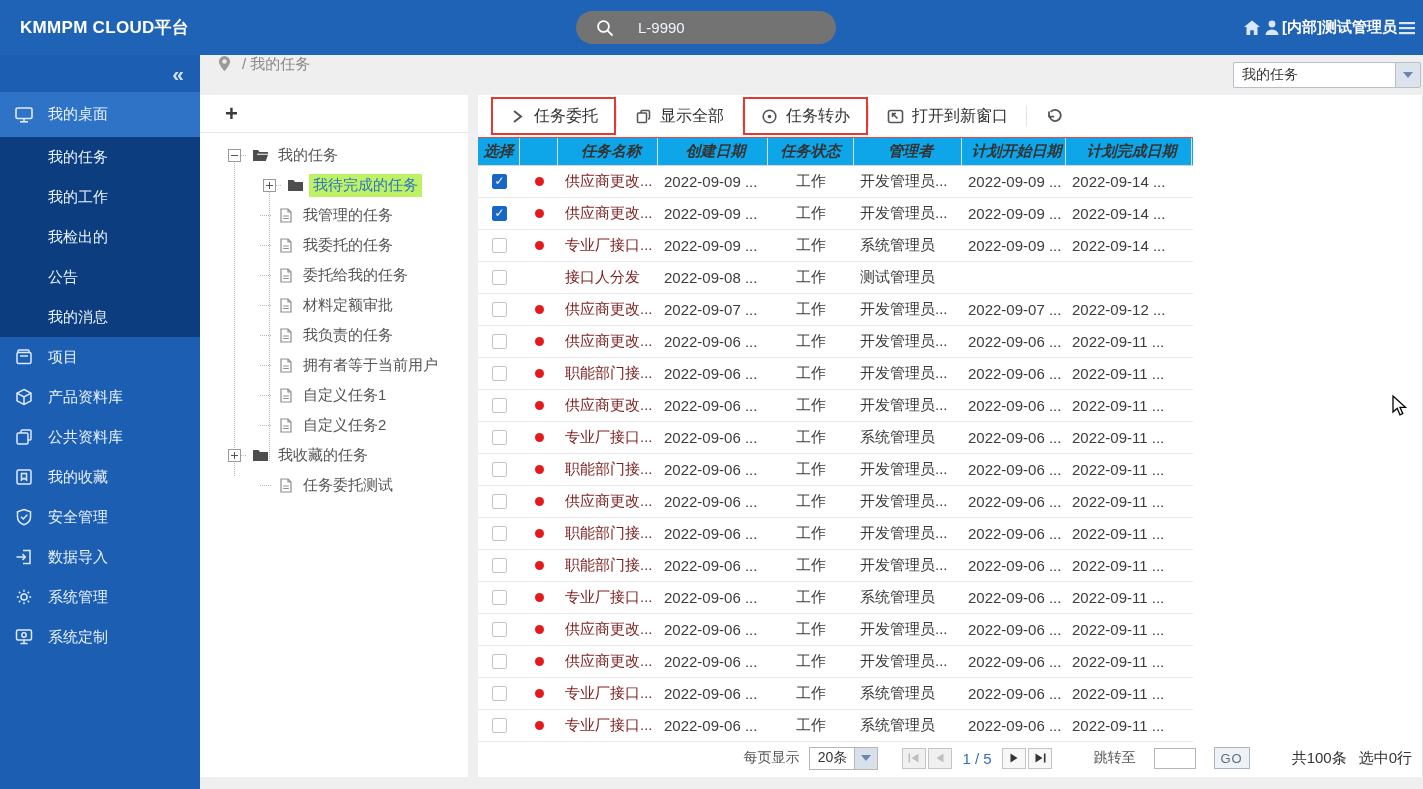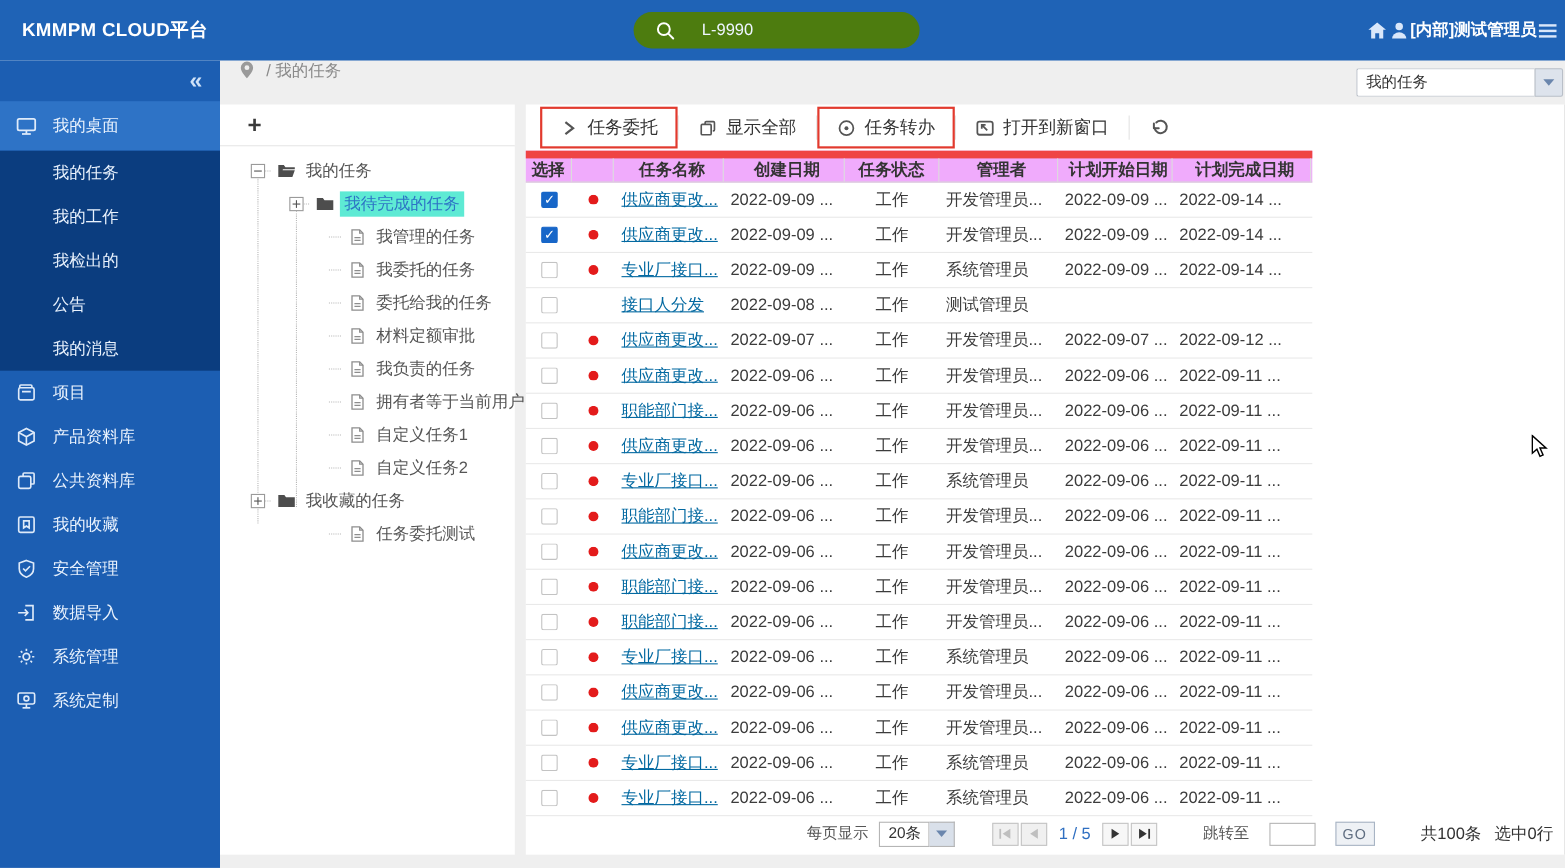--- a/index.html
+++ b/index.html
@@ -3,21 +3,21 @@
 <meta charset="utf-8">
 <style>
   * { margin:0; padding:0; box-sizing:border-box; }
   html,body { width:1423px; height:789px; }
   body { font-family:"Liberation Sans","DejaVu Sans",sans-serif; background:#efefef; overflow:hidden; }
   .app { position:relative; width:1423px; height:789px; background:#efefef; }
 
   
   .top-header { position:absolute; left:0; top:0; width:1423px; height:55px; background:#1f63b6; display:flex; align-items:center; z-index:5; }
   .logo { margin-left:20px; color:#fff; font-size:17px; font-weight:bold; letter-spacing:.3px; }
-  .searchbox { position:absolute; left:576px; top:11px; width:260px; height:33px; border-radius:17px; background:#4d7c0f; display:flex; align-items:center; }
+  .searchbox { position:absolute; left:576px; top:11px; width:260px; height:33px; border-radius:17px; background:#737373; display:flex; align-items:center; }
   .searchbox .mag { margin-left:20px; width:18px; height:18px; }
   .search-text { margin-left:24px; color:#eef5ff; font-size:15px; }
   .header-right { position:absolute; right:6px; top:0; height:55px; display:flex; align-items:center; }
   .hicon { width:20px; height:20px; display:inline-flex; }
   .user-name { color:#fff; font-size:15px; font-weight:bold; }
 
   
   .sidebar { position:absolute; left:0; top:55px; width:200px; height:734px; background:#1c5eb2; color:#e9f2fd; }
   .collapse-row { height:37px; display:flex; justify-content:flex-end; align-items:center; padding-right:16px; }
   .collapse-glyph { font-size:21px; color:#cfe2f8; font-weight:bold; cursor:pointer; }
@@ -38,66 +38,66 @@
 
   
   .tree-panel { position:absolute; left:200px; top:95px; width:268px; height:682px; background:#fff; }
   .tree-toolbar { height:38px; border-bottom:1px solid #e6e6e6; display:flex; align-items:center; }
   .plus-btn { margin-left:25px; font-size:22px; color:#3a3a3a; font-weight:bold; line-height:1; cursor:pointer; }
   .tree-list { position:relative; padding-top:7px; }
   .tline { position:absolute; border-left:1px dotted #b8b8b8; width:0; }
   .tline1 { left:34px; top:28px; height:315px; }
   .tline2 { left:69px; top:58px; height:270px; }
   .trow { height:30px; display:flex; align-items:center; padding-left:28px; position:relative; font-size:15px; color:#555; cursor:pointer; }
-  .trow.lvl1 { padding-left:99px; }
+  .trow.lvl1 { padding-left:60px; }
   .trow.lvl1.has-exp { padding-left:63px; }
   .stub { width:11px; border-top:1px dotted #b8b8b8; margin-right:2px; flex:none; }
   .has-exp .stub { width:5px; }
   .exp { width:13px; height:13px; border:1px solid #9a9a9a; background:#fff; flex:none; position:relative; margin-right:0; z-index:1; }
   .exp::before, .exp.plus::after { content:""; position:absolute; background:#555; }
   .exp::before { left:2px; right:2px; top:5px; height:1px; }
   .exp.plus::after { top:2px; bottom:2px; left:5px; width:1px; }
   .ticon { width:17px; height:15px; margin:0 5px 0 4px; flex:none; display:inline-flex; }
   .tlabel { white-space:nowrap; padding:2px 4px; }
-  .tlabel.sel { background:#5eead4; color:#2d74c5; }
+  .tlabel.sel { background:#bef264; color:#2d74c5; }
 
   
   .table-panel { position:absolute; left:478px; top:95px; width:945px; height:682px; background:#fff; border-right:1px solid #e2e2e2; }
   .toolbar { height:42px; display:flex; align-items:center; padding-left:17px; }
   .tbtn { display:flex; align-items:center; gap:8px; padding:0 14px; height:30px; font-size:16px; color:#333; cursor:pointer; position:relative; }
   .tbtn .bicon { width:17px; height:17px; display:inline-flex; }
   .tbtn.hl { outline:2px solid #e23a2e; outline-offset:2px; }
   .tsep { width:1px; height:22px; background:#e3e3e3; margin:0 4px; }
 
-  .ghead { display:flex; height:29px; background:#f0abfc; border-top:7px solid #ef4444; border-bottom:1px solid #d6d6d6; width:715px; }
+  .ghead { display:flex; height:29px; background:#0ea5e9; border-top:1px solid #ef4444; border-bottom:1px solid #d6d6d6; width:715px;font-style:italic; }
   .hcell { display:flex; align-items:center; justify-content:center; font-size:15px; font-weight:bold; color:#333; border-right:1px solid #dcdcdc; flex:none; }
   .grow { display:flex; height:32px; border-bottom:1px solid #e9e9e9; align-items:center; font-size:15px; color:#3c3c3c; width:715px; }
   .cell { flex:none; display:flex; align-items:center; overflow:hidden; white-space:nowrap; }
   .col-select { width:42px; justify-content:center; }
   .col-dot { width:38px; justify-content:center; }
   .col-name { width:100px; padding-left:7px; }
   .col-created { width:110px; padding-left:6px; }
   .col-status { width:86px; justify-content:center; }
   .col-manager { width:108px; padding-left:6px; }
   .col-start { width:104px; padding-left:6px; }
   .col-finish { width:126px; padding-left:6px; }
 
   .cb { width:15px; height:15px; border:1px solid #c3c3c3; background:#fff; border-radius:2px; position:relative; cursor:pointer; }
   .cb.on { background:#1766c8; border-color:#1766c8; }
   .cb.on::after { content:"✓"; position:absolute; left:2px; top:-1px; color:#fff; font-size:12px; font-weight:bold; }
   .dot { width:9px; height:9px; border-radius:50%; background:#e31b1b; visibility:hidden; }
   .dot.on { visibility:visible; }
-  .tlink { color:#0369a1; text-decoration:underline; cursor:pointer; }
+  .tlink { color:#7f1d1d; cursor:pointer; }
 
   
   .pager { position:absolute; left:0; bottom:0; width:100%; height:38px; display:flex; align-items:center; justify-content:flex-end; padding-right:10px; font-size:14px; color:#555; }
   .psize { display:flex; margin-left:10px; }
   .psize .ps-val { width:46px; height:23px; border:1px solid #b5b5b5; background:#fff; display:flex; align-items:center; justify-content:center; color:#333; }
   .psize .ps-btn { width:23px; height:23px; border:1px solid #b5b5b5; border-left:none; background:#d9e0ea; display:flex; align-items:center; justify-content:center; cursor:pointer; }
-  .pnav { display:flex; align-items:center; margin-left:34px; gap:2px; }
+  .pnav { display:flex; align-items:center; margin-left:24px; gap:2px; }
   .nbtn { width:24px; height:21px; border:1px solid #c4c4c4; background:#f7f7f7; display:flex; align-items:center; justify-content:center; cursor:pointer; }
   .nbtn svg { width:12px; height:10px; }
   .nbtn.dis { background:#f0f0f0; }
   .pinfo { color:#2f6fc1; font-size:15px; margin:0 8px; }
   .jump { display:flex; align-items:center; margin-left:42px; gap:18px; }
   .jump input { width:42px; height:21px; border:1px solid #b5b5b5; font-size:13px; padding:0 3px; }
   .go-btn { width:36px; height:22px; border:1px solid #a8b4c4; background:#eef1f5; color:#5f6d80; font-size:13px; display:flex; align-items:center; justify-content:center; letter-spacing:1px; cursor:pointer; }
   .totals { margin-left:42px; color:#333; font-size:15px; display:flex; gap:12px; }
 
   

